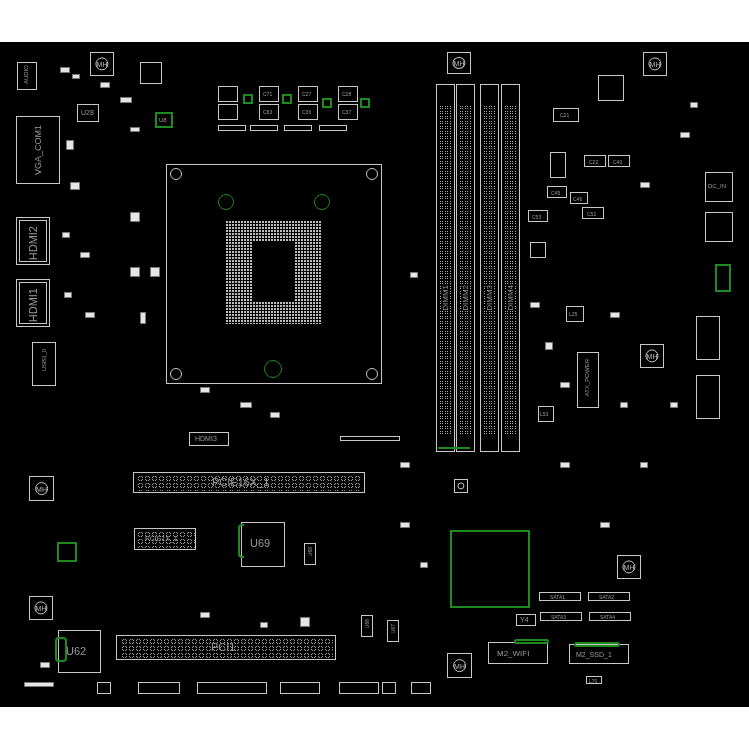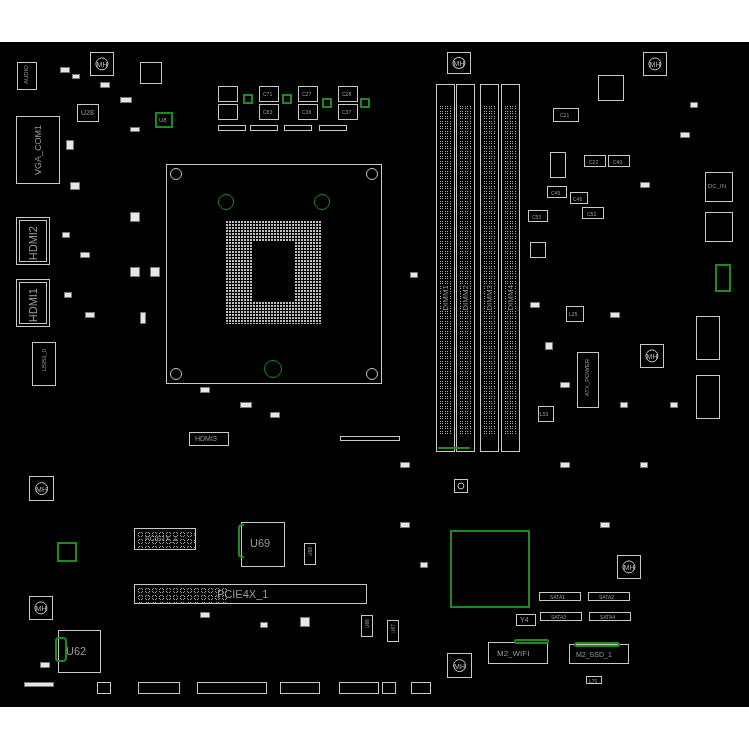--- a/index.html
+++ b/index.html
@@ -179,49 +179,53 @@
   <div class="abs mh" style="left:640px;top:302px;width:24px;height:24px;">
       <div class="c"></div>
       <div class="t">MH</div>
     </div>
 
   <div class="abs outline" style="left:189px;top:390px;width:40px;height:14px;">
     <div class="label" style="font-size:7px;left:5px;top:2px;">HDMI3</div>
   </div>
   <div class="abs outline" style="left:340px;top:394px;width:60px;height:5px;"></div>
 
+  <div class="abs outline" style="left:133px;top:430px;width:232px;height:21px;">
+    <div class="abs conn-pins" style="left:3px;top:2px;width:225px;height:16px;"></div>
+    <div class="label" style="font-size:11px;left:78px;top:3px;">PCIE16X_1</div>
+  </div>
 
   <div class="abs outline" style="left:134px;top:486px;width:62px;height:22px;">
     <div class="abs conn-pins" style="left:2px;top:2px;width:58px;height:18px;"></div>
     <div class="label" style="font-size:7px;left:10px;top:6px;">PCIE1X_1</div>
   </div>
 
   <div class="abs outline" style="left:241px;top:480px;width:44px;height:45px;">
     <div class="label" style="font-size:11px;left:8px;top:14px;">U69</div>
   </div>
   <div class="abs" style="left:238px;top:482px;width:6px;height:34px;border:2px solid #1f8a1f;border-right:none;border-radius:4px 0 0 4px;"></div>
 
   <div class="abs outline" style="left:304px;top:501px;width:12px;height:22px;">
     <div class="label vlabel" style="font-size:5px;left:2px;top:3px;">U68</div>
   </div>
 
-  <div class="abs outline" style="left:134px;top:542px;width:233px;height:20px;">
-    <div class="abs conn-pins" style="left:2px;top:2px;width:90px;height:16px;"></div>
-    <div class="label" style="font-size:11px;left:82px;top:3px;">PCIE4X_1</div>
-  </div>
 
   <div class="abs mh" style="left:29px;top:554px;width:24px;height:24px;">
       <div class="c"></div>
       <div class="t">MH</div>
     </div>
   <div class="abs outline" style="left:58px;top:588px;width:43px;height:43px;">
     <div class="label" style="font-size:11px;left:7px;top:14px;">U62</div>
   </div>
   <div class="abs" style="left:55px;top:595px;width:12px;height:25px;border:2px solid #1f8a1f;border-radius:4px;"></div>
 
+  <div class="abs outline" style="left:116px;top:593px;width:220px;height:25px;">
+    <div class="abs conn-pins" style="left:4px;top:2px;width:212px;height:21px;"></div>
+    <div class="label" style="font-size:11px;left:94px;top:5px;">PCI1</div>
+  </div>
   <div class="abs outline" style="left:361px;top:573px;width:12px;height:22px;">
     <div class="label vlabel" style="font-size:5px;left:2px;top:3px;">U66</div>
   </div>
   <div class="abs outline" style="left:387px;top:578px;width:12px;height:22px;">
     <div class="label vlabel" style="font-size:5px;left:2px;top:3px;">U67</div>
   </div>
 
   <div class="abs outline" style="left:97px;top:640px;width:14px;height:12px;"></div>
   <div class="abs outline" style="left:138px;top:640px;width:42px;height:12px;"></div>
   <div class="abs outline" style="left:197px;top:640px;width:70px;height:12px;"></div>

